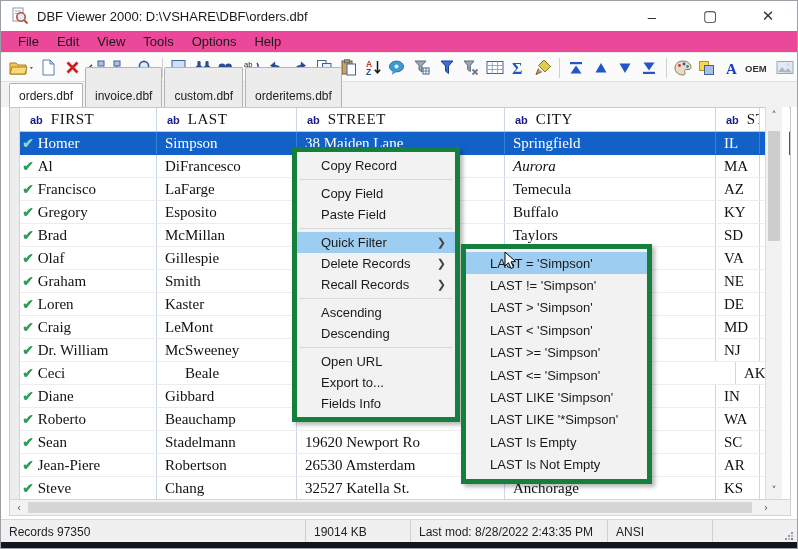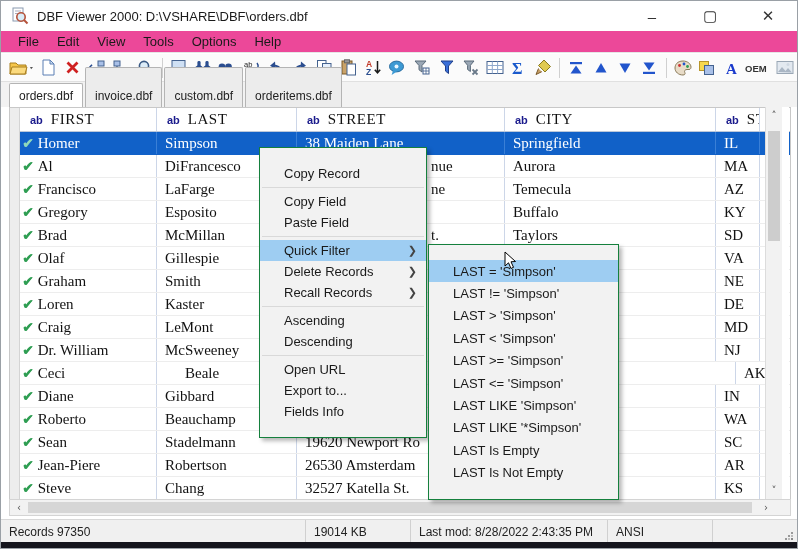--- a/index.html
+++ b/index.html
@@ -49,21 +49,21 @@
   
   .sb { position:absolute; background:#f2f2f2; }
   #vscroll { right:15px; top:106px; width:17px; height:392px; border-left:1px solid #dcdcdc; }
   #vthumb { position:absolute; left:2px; right:2px; top:24px; height:110px; background:#cdcdcd; }
   .sb-arrow { position:absolute; width:100%; text-align:center; color:#555; font-size:10px; font-family:"DejaVu Sans", sans-serif; }
   #hscroll { left:8px; top:498px; width:782px; height:17px; border:1px solid #d4d4d4; background:#f2f2f2; }
   #hthumb { position:absolute; top:2px; bottom:2px; left:18px; width:724px; background:#d6d6d6; }
   #table-right-filler { position:absolute; right:8px; top:106px; width:7px; height:392px; background:#fff; }
 
   
-  .menu { position:absolute; background:#f2f2f2; border:1px solid #15803d; box-shadow:3px 3px 4px rgba(0,0,0,0.28); padding:15px 0; z-index:10; font-size:13px; color:#1a1a1a; }
+  .menu { position:absolute; background:#f2f2f2; border:5px solid #15803d; box-shadow:3px 3px 4px rgba(0,0,0,0.28); padding:3px 0; z-index:10; font-size:13px; color:#1a1a1a;margin-left:33px; }
   #context-menu { left:258px; top:146px; width:168px; }
   #quick-filter-submenu { left:427px; top:243px; width:191px; }
   .mi { height:21px; display:flex; align-items:center; padding:0 8px 0 24px; position:relative; }
   #quick-filter-submenu .mi { height:22.4px; }
   .mi.hl { background:#9ecdf2; }
   .mi.disabled { color:#a6a6a6; }
   .mi .arrow { position:absolute; right:9px; font-size:11px; color:#444; font-family:"DejaVu Sans", sans-serif; }
   .msep { height:1px; background:#d9d9d9; margin:3px 2px; }
 
   
@@ -356,21 +356,21 @@
           <div class="cell" style="width: 211px;">Springfield</div>
           <div class="cell" style="width: 44px;">IL</div>
         </div>
         <div class="row">
           <div class="cell c-first" style="width: 137px;">
             <span class="check">✔</span>
             <span>Al</span>
           </div>
           <div class="cell" style="width: 140px;">DiFrancesco</div>
           <div class="cell frag" style="width: 208px;">nue</div>
-          <div class="cell" style="width: 211px;">Aurora</div>
+          <div class="cell" style="width: 211px; font-style: italic;">Aurora</div>
           <div class="cell" style="width: 44px;">MA</div>
         </div>
         <div class="row">
           <div class="cell c-first" style="width: 137px;">
             <span class="check">✔</span>
             <span>Francisco</span>
           </div>
           <div class="cell" style="width: 140px;">LaFarge</div>
           <div class="cell frag" style="width: 208px;">ne</div>
           <div class="cell" style="width: 211px;">Temecula</div>

